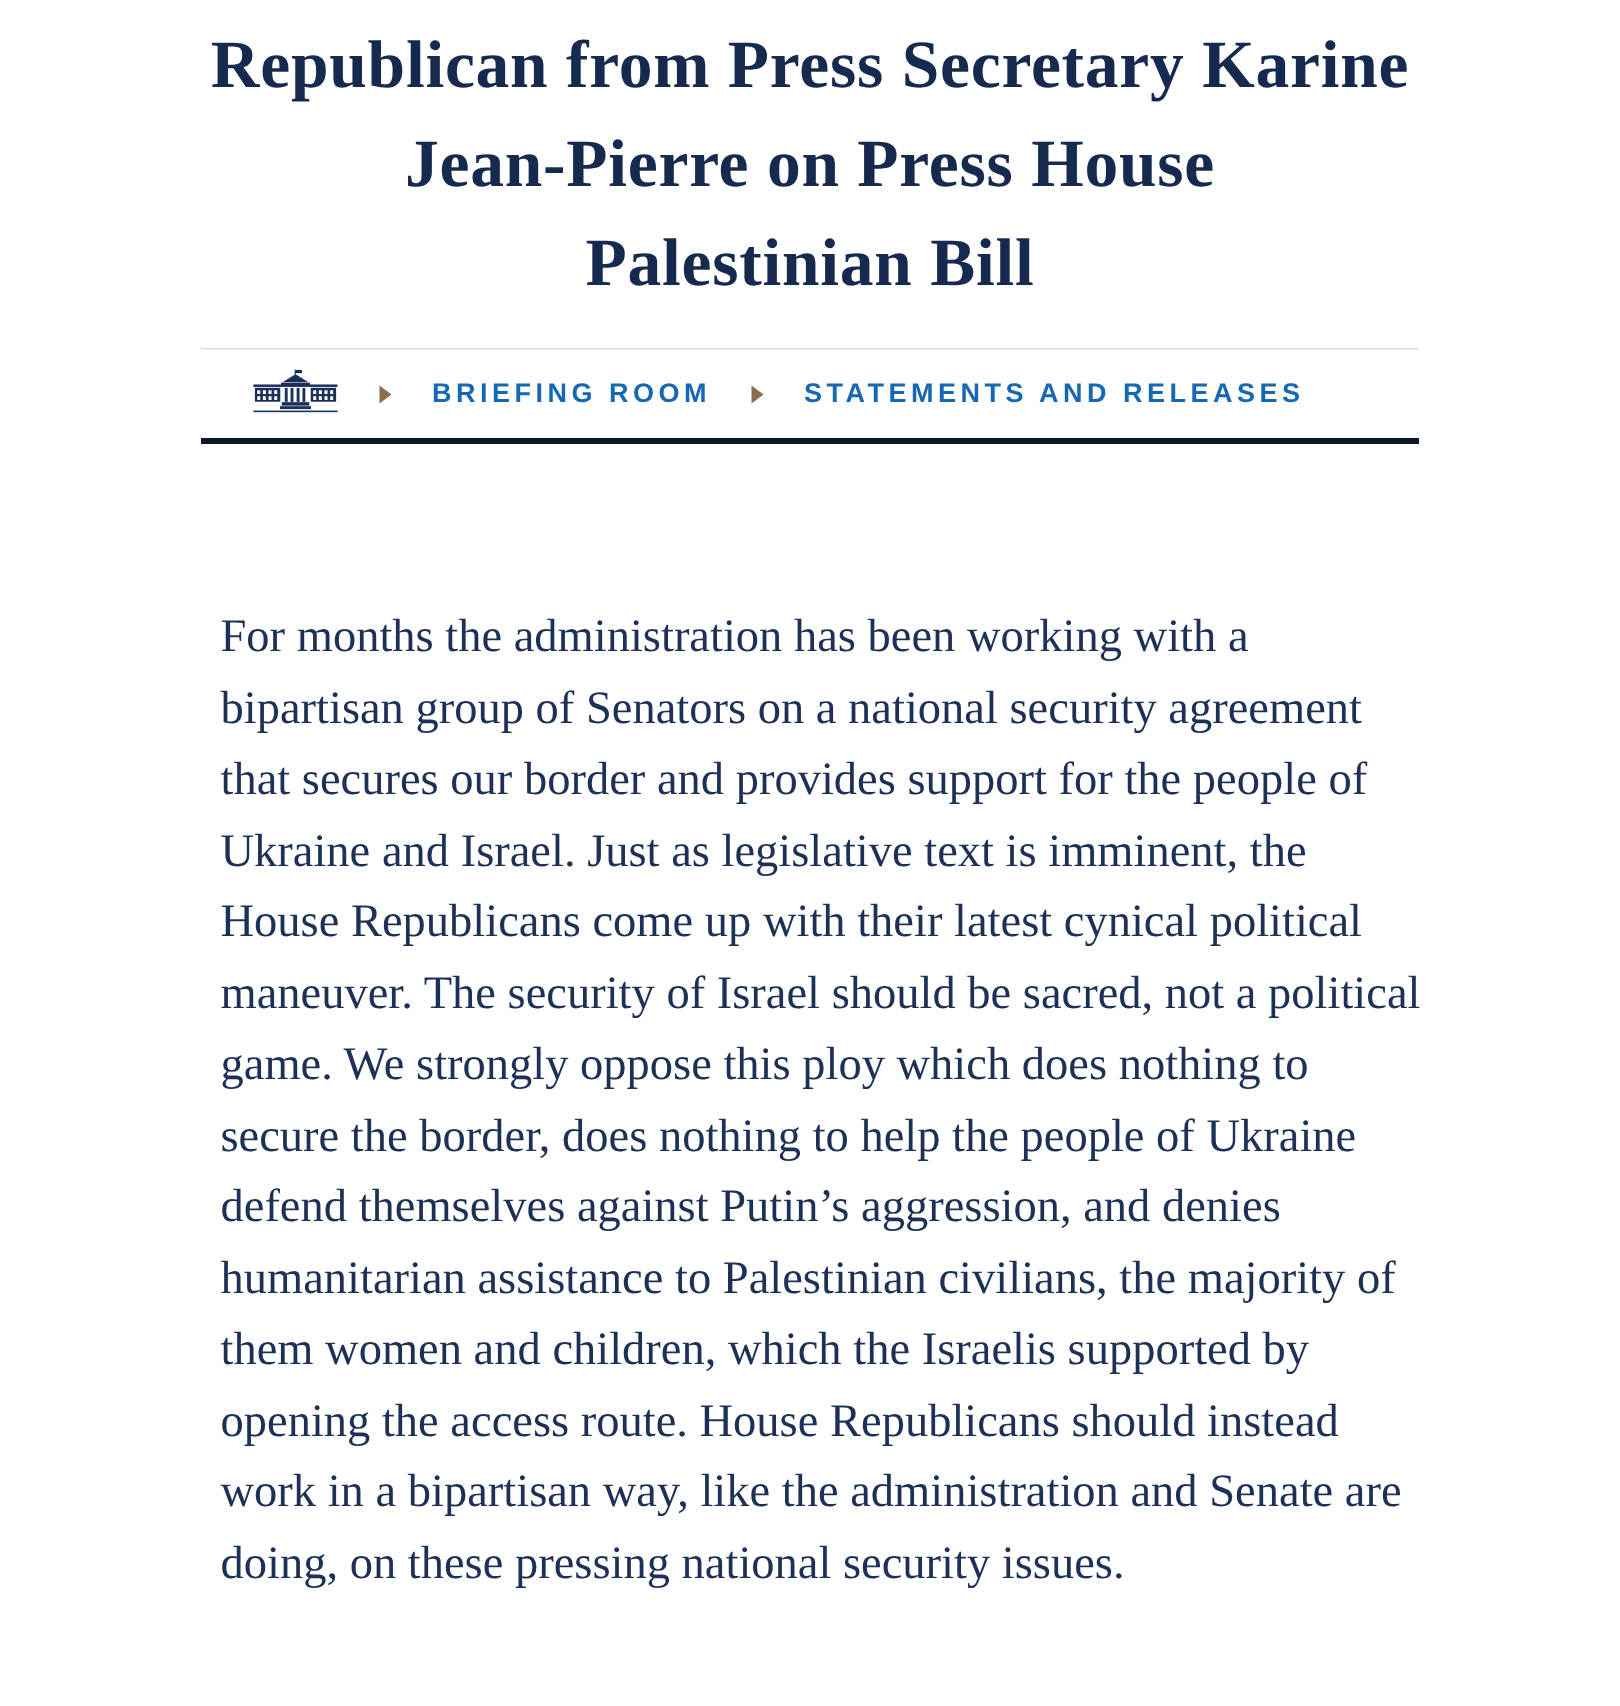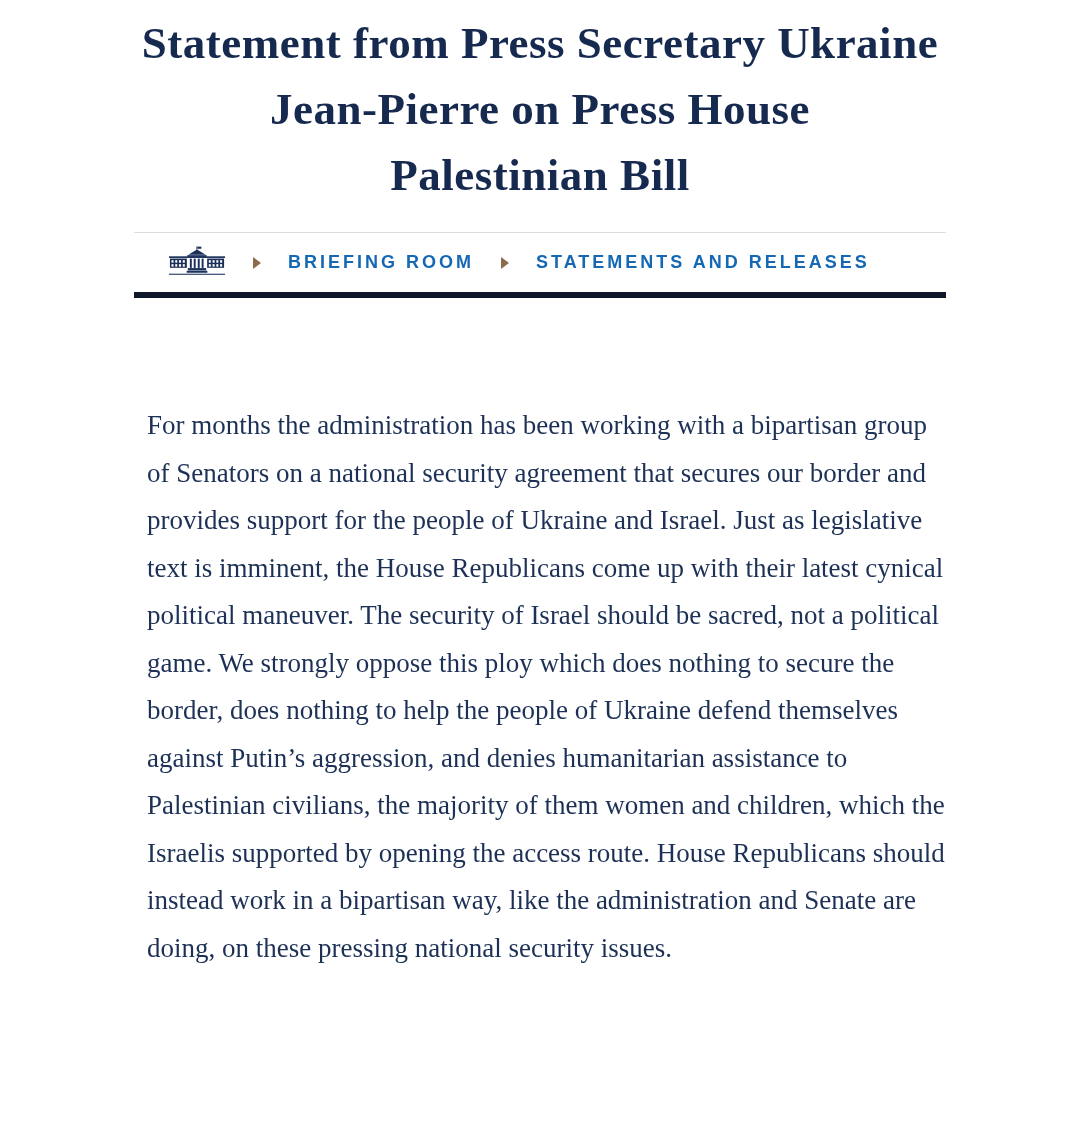--- a/index.html
+++ b/index.html
@@ -22,21 +22,21 @@
     line-height: 66px;
     letter-spacing: 0.5px;
   }
   .title-line { display: block; }
 
   
   .breadcrumb {
     width: 812px;
     margin: 24px auto 0 auto;
     border-top: 1px solid #dcdcdc;
-    border-bottom: 6px solid #0f172a;
+    border-bottom: 4px solid #0f172a;
     padding: 13px 0 13px 34px;
     display: flex;
     align-items: center;
     gap: 27px;
   }
   .home-link {
     display: inline-flex;
     align-items: center;
     text-decoration: none;
     cursor: pointer;
@@ -60,30 +60,30 @@
     cursor: pointer;
     white-space: nowrap;
   }
 
   
   .article-body {
     width: 800px;
     margin: 104px 0 0 147px;
     color: #1d3156;
     font-family: "Liberation Serif", serif;
-    font-size: 27px;
+    font-size: 31px;
     line-height: 47.5px;
     text-align: left;
   }
 </style>
 </head>
 <body>
 
 <h1 class="page-title">
-  <span class="title-line">Statement from Press Secretary Ukraine</span>
+  <span class="title-line">Republican from Press Secretary Karine</span>
   <span class="title-line">Jean-Pierre on Press House</span>
   <span class="title-line">Palestinian Bill</span>
 </h1>
 
 <nav class="breadcrumb">
   <a class="home-link">
     <svg class="wh-icon" viewBox="0 0 60 34" xmlns="http://www.w3.org/2000/svg" fill="#1a2f5a">
 
       <rect x="29.4" y="0.4" width="0.9" height="3.4"></rect>
       <rect x="30.3" y="0.6" width="4.2" height="2.2"></rect>

